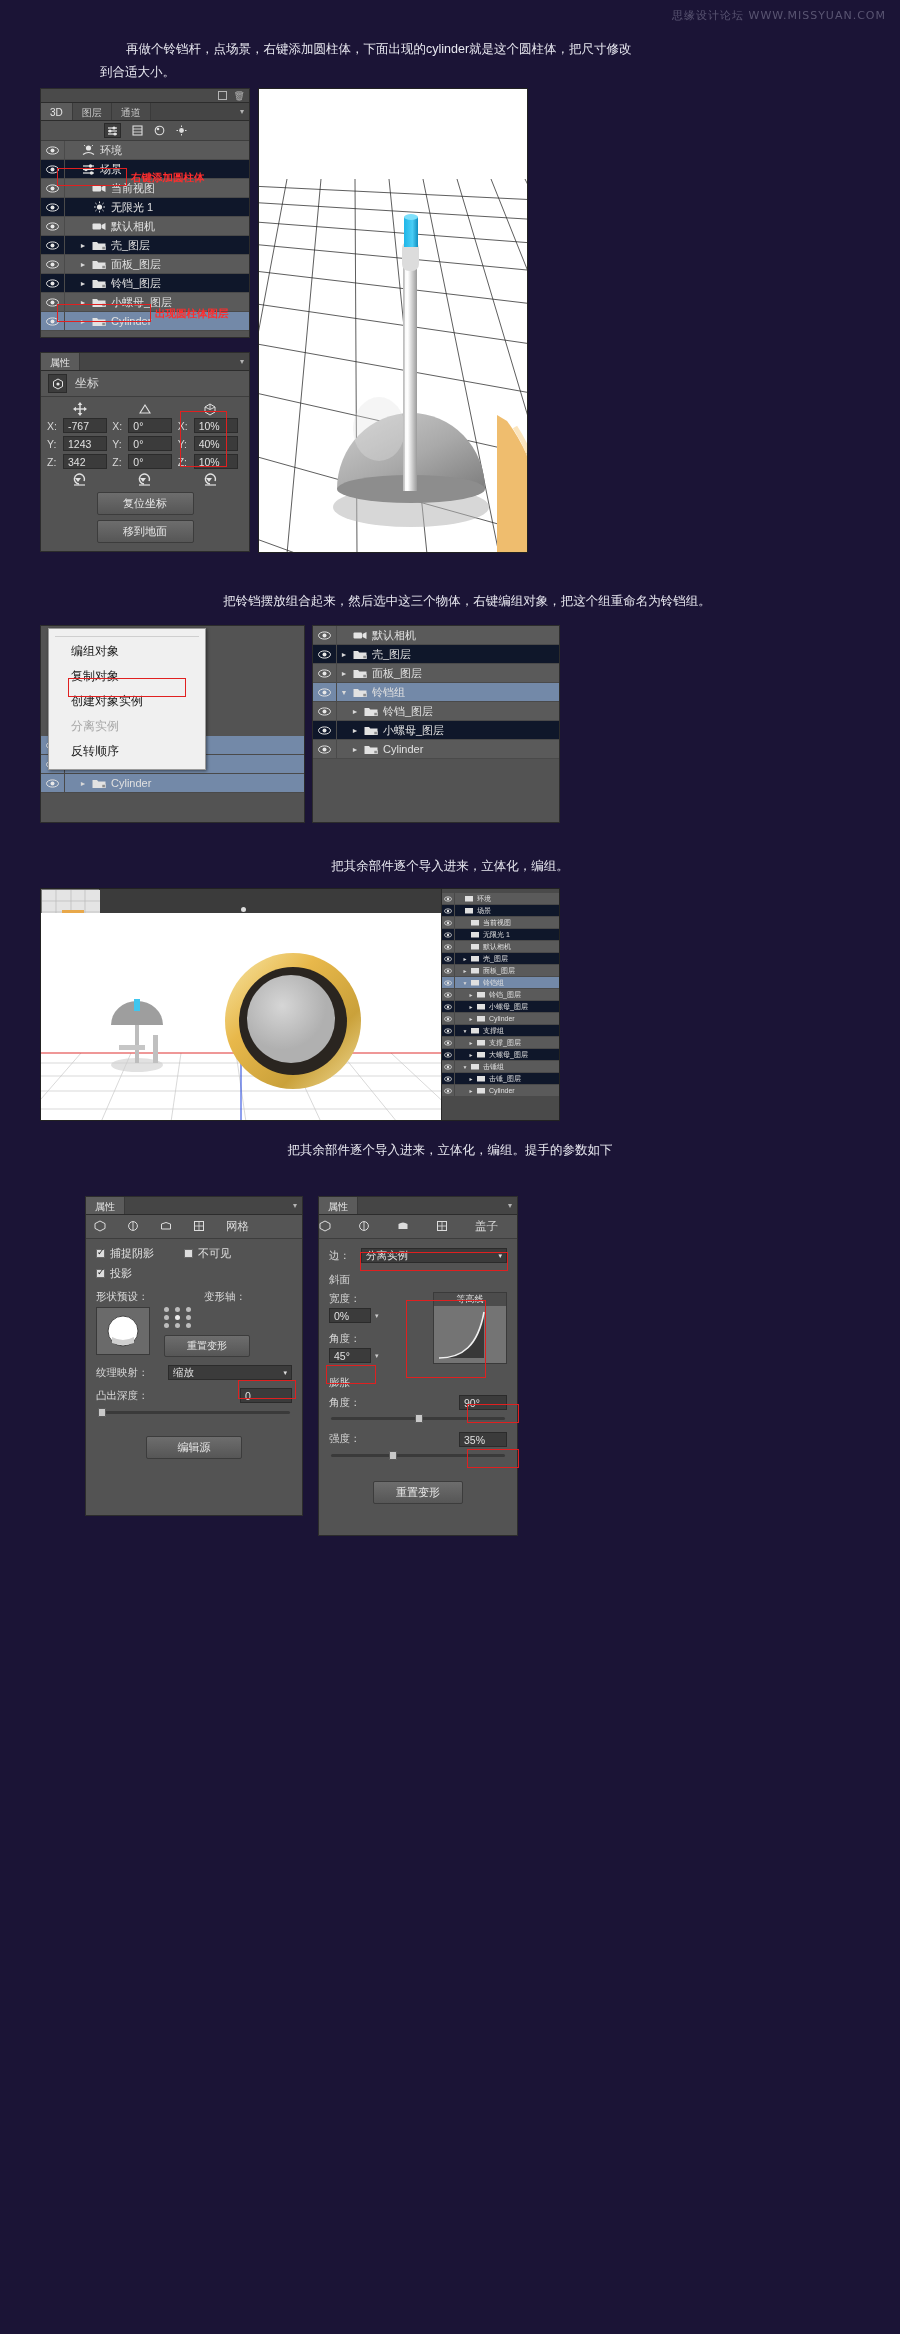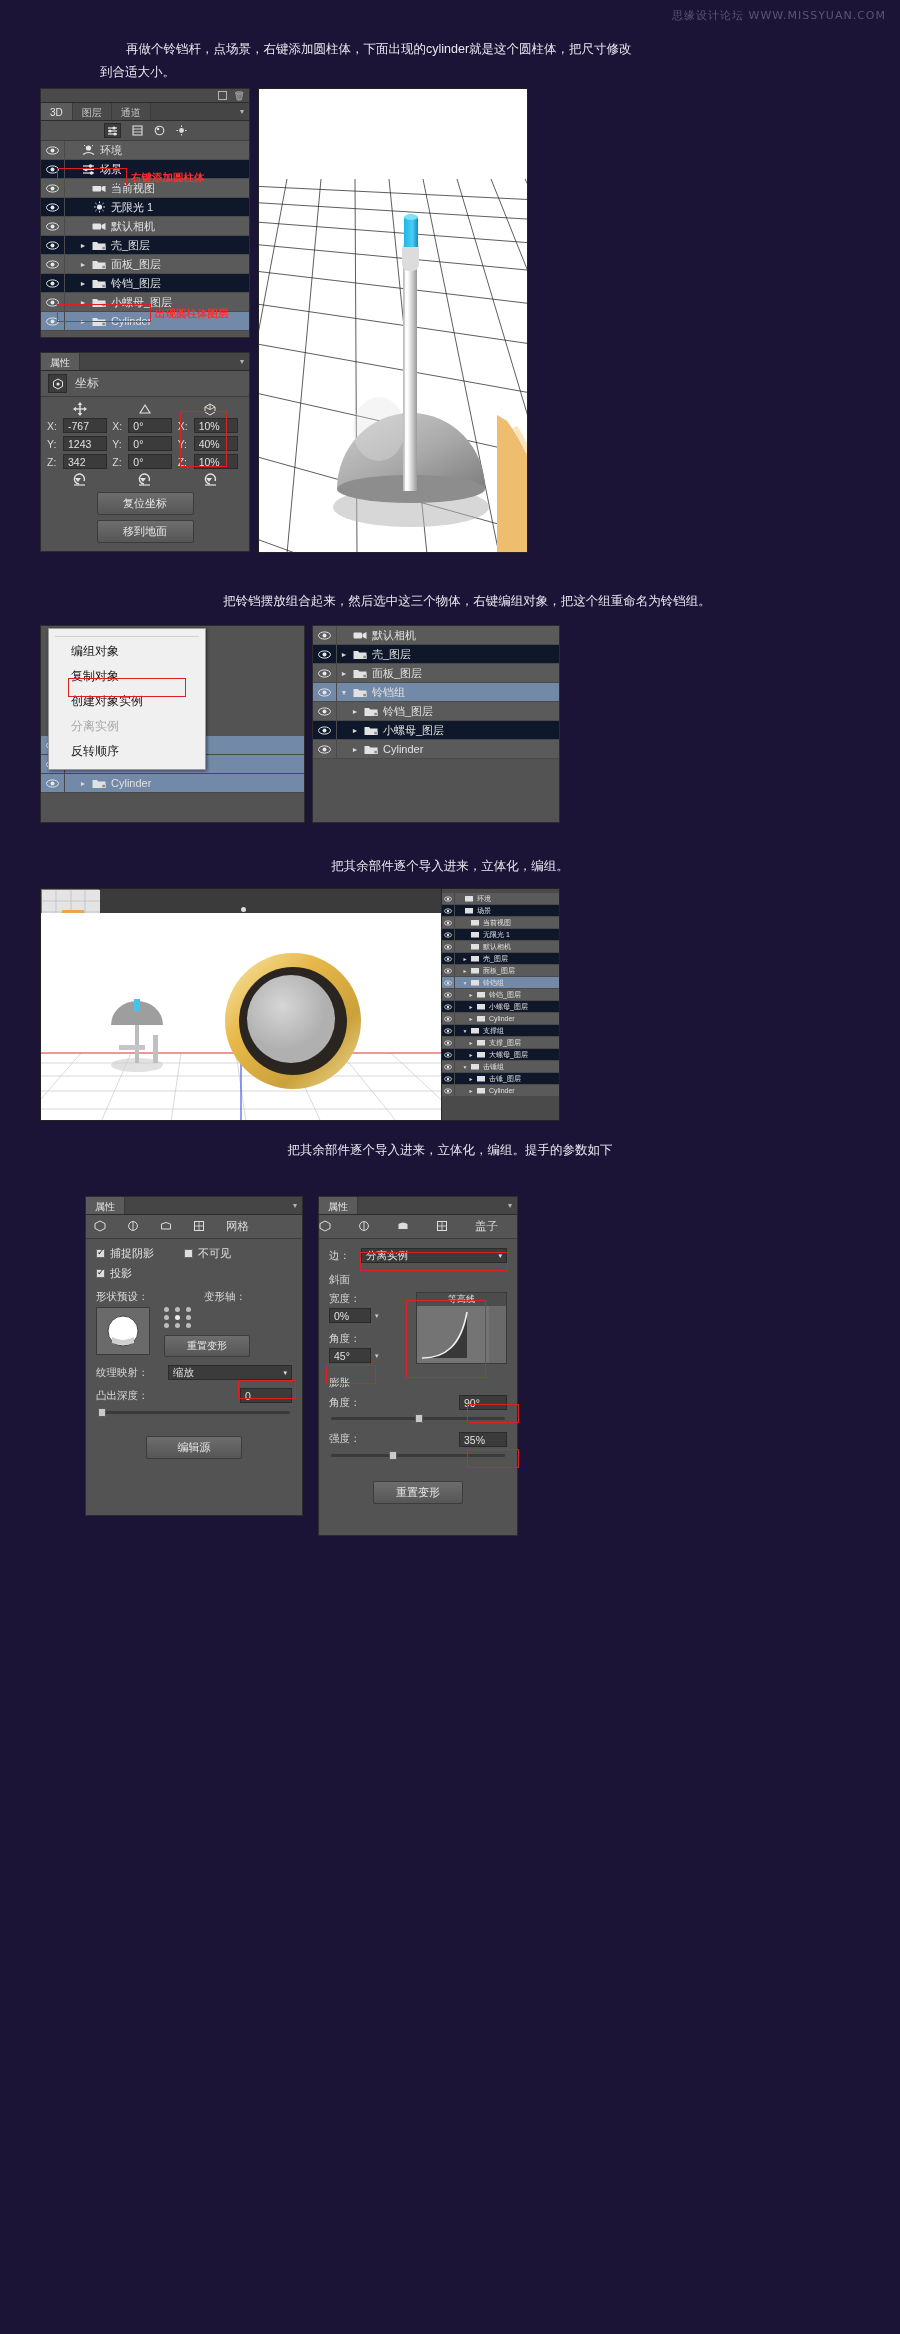--- a/index.html
+++ b/index.html
@@ -1220,21 +1220,21 @@
         <div style="display:flex;align-items:center;gap:4px;margin-bottom:9px;">
           <div class="field" style="width:42px;">0%</div>
           <span style="color:#ccc;font-size:7px;">▾</span>
         </div>
         <div class="seclabel" style="margin-bottom:2px;">角度：</div>
         <div style="display:flex;align-items:center;gap:4px;">
           <div class="field" style="width:42px;">45°</div>
           <span style="color:#ccc;font-size:7px;">▾</span>
         </div>
       </div>
-      <div style="width:91px;height:72px;background:#6a6a6a;border:1px solid #3a3a3a;">
+      <div style="width:74px;height:72px;background:#6a6a6a;border:1px solid #3a3a3a;">
         <div style="height:13px;background:#4c4c4c;color:#e6e6e6;font-size:9px;display:flex;align-items:center;justify-content:center;">等高线</div>
         <svg width="72" height="57" style="display:block;">
           <rect width="72" height="57" fill="#747474"></rect>
           <path d="M5,52 C28,52 44,40 50,6 L50,52 Z" fill="#2e2e2e" opacity="0.85"></path>
           <path d="M5,52 C28,52 44,40 50,6" fill="none" stroke="#f0f0f0" stroke-width="1.6"></path>
         </svg>
       </div>
     </div>
 
     <div class="seclabel" style="margin:12px 0 5px 0;">膨胀</div>

